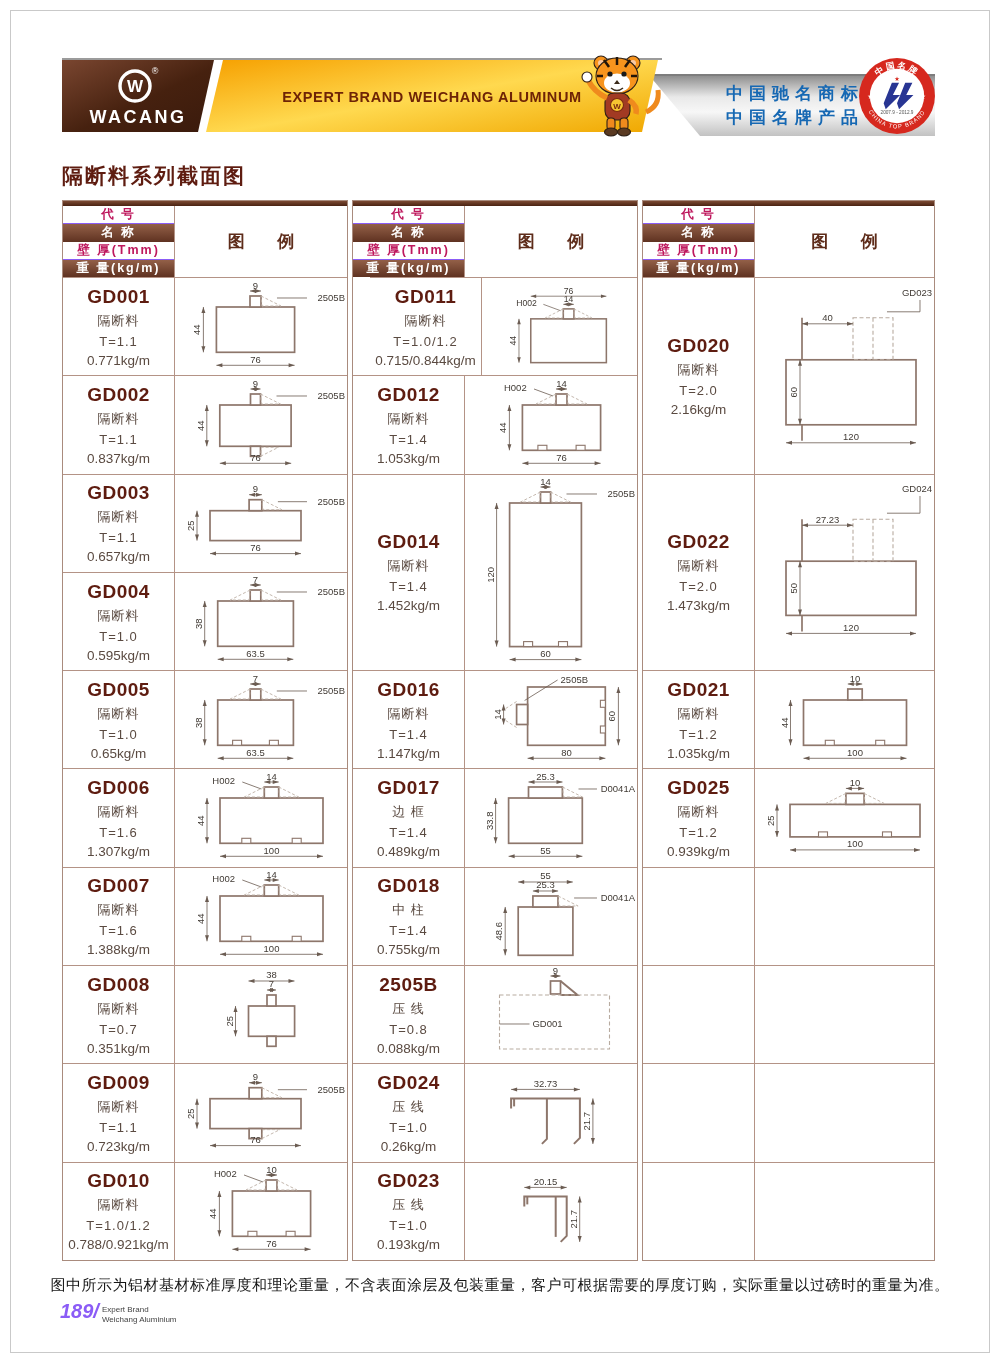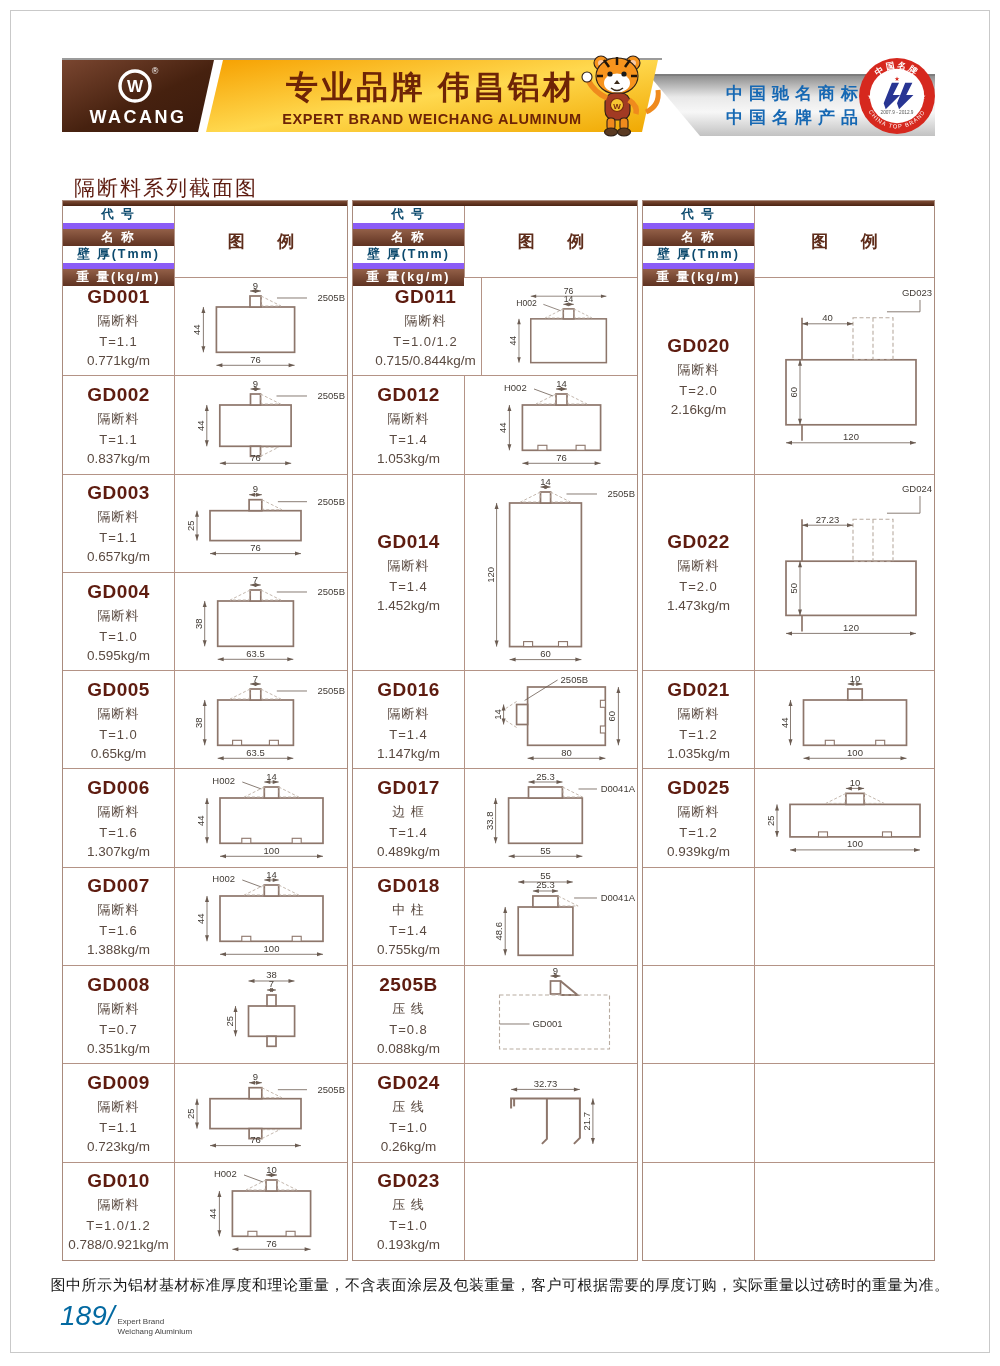--- a/index.html
+++ b/index.html
@@ -26,32 +26,32 @@
   .badge{position:absolute;left:795px;top:0;width:80px;height:80px;z-index:5}
   .tiger{position:absolute;left:512px;top:-6px;width:90px;height:96px;z-index:4}
   .wmark{width:48px;height:42px;margin-bottom:1px}
   .wname{color:#fff;font-weight:800;font-size:18px;letter-spacing:2.5px}
   .bt1{font-size:8.5px;font-weight:700;fill:#fff;letter-spacing:2px}
   .bt2{font-size:5.6px;fill:#fff;letter-spacing:1.1px}
   .bstar{font-size:7px;fill:#fff}
   .bd{font-size:4.6px;fill:#555}
 
   
-  #stitle{position:absolute;left:62px;top:162px;margin:12px;font-size:21px;font-weight:400;color:#5e1c10;letter-spacing:2px}
+  #stitle{position:absolute;left:62px;top:162px;margin:0;font-size:21px;font-weight:700;color:#5e1c10;letter-spacing:2px}
 
   
   .ptable{position:absolute;top:200px;background:#fff;border:1px solid #a98b7d;box-sizing:border-box}
   #t0{left:62px;width:286px}
   #t1{left:352px;width:286px}
   #t2{left:642px;width:293px}
   .tstrip{height:5px;background:linear-gradient(#7c4a33,#4a2212)}
   .thead{display:flex;height:71px}
   .thl{width:112px;border-right:1px solid #b49386;display:flex;flex-direction:column;box-sizing:border-box}
   .thr{flex:1;display:flex;align-items:center;justify-content:center;font-size:12.5px;font-weight:700;letter-spacing:2px;white-space:nowrap}
-  .thr-w{color:#0c4a6e;border-bottom:6px solid #8b5cf6}
+  .thr-w{color:#be185d;border-bottom:1px solid #8b5cf6}
   .thr-b{color:#fff;background:linear-gradient(#936048,#5f3221)}
   .thleg{flex:1;display:flex;align-items:center;justify-content:center;font-size:17px;font-weight:700;color:#5e2c1a;letter-spacing:14px;text-indent:14px}
   .prow{display:flex;border-top:1px solid #b49386;box-sizing:border-box}
   .pinfo{width:112px;border-right:1px solid #b49386;display:flex;flex-direction:column;align-items:center;justify-content:center;gap:4px;box-sizing:border-box}
   .pdraw{flex:1;display:flex;align-items:center;justify-content:center;overflow:hidden}
   .pcode{font-size:19px;font-weight:800;color:#5e1c10;letter-spacing:.5px}
   .pname,.pthick{font-size:13px;color:#5a4a41;letter-spacing:1px}
   .pweight{font-size:13.5px;color:#5a4a41}
 
   
@@ -62,22 +62,22 @@
   .pf{fill:#fff;stroke:#8d766b;stroke-width:1.7}
   .pf2{fill:#fff;stroke:#8d766b;stroke-width:1.1}
   .pf3{stroke:#8d766b;stroke-width:1.7}
   .wedge{fill:none;stroke:#bdb0a5;stroke-width:.9;stroke-dasharray:3 2}
   .dash{fill:none;stroke:#b8aba0;stroke-width:1.1;stroke-dasharray:4 2.5}
   .solid2{fill:none;stroke:#8d766b;stroke-width:2}
 
   
   #fnote{position:absolute;left:0;top:1276px;width:1000px;text-align:center;font-size:15px;color:#151515;letter-spacing:.5px}
   #pgno{position:absolute;left:60px;top:1300px;display:flex;align-items:flex-start}
-  .num{font-size:28px;font-weight:400;color:#0369a1;font-style:italic}
-  .plabels{display:flex;flex-direction:column;font-size:8px;color:#444;margin:17px 0 0 3px}
+  .num{font-size:20px;font-weight:700;color:#8b5cf6;font-style:italic}
+  .plabels{display:flex;flex-direction:column;font-size:8px;color:#444;margin:5px 0 0 3px}
   .plabels span{line-height:1.25}
 </style>
 </head>
 <body>
 
 <div id="page">
   <div id="frame"></div>
 
   <header id="hdr">
     <div class="topline"></div>
@@ -85,21 +85,20 @@
     <div class="hb brown">
       <svg class="wmark" viewBox="0 0 48 42">
         <circle cx="21" cy="22" r="15" fill="none" stroke="#fff" stroke-width="3.4"></circle>
         <text x="21" y="28" text-anchor="middle" font-size="17" font-weight="bold" fill="#fff">W</text>
         <text x="41" y="10" font-size="9" fill="#fff" text-anchor="middle">®</text>
       </svg>
       <div class="wname">WACANG</div>
     </div>
 
     <div class="hb gold">
-      <div class="gtitle">专业品牌  伟昌铝材</div>
       <div class="gsub">EXPERT BRAND WEICHANG ALUMINUM</div>
     </div>
 
     <svg class="tiger" viewBox="0 0 90 96">
       <g stroke="#2e2016" stroke-width="1.1">
         <path d="M72 62 Q86 56 84 40" fill="none" stroke="#ef8a1d" stroke-width="5"></path>
         <circle cx="27" cy="13" r="7" fill="#f7941d"></circle>
           <circle cx="59" cy="13" r="7" fill="#f7941d"></circle>
         <circle cx="27" cy="13" r="3" fill="#f9c9a3" stroke="none"></circle>
           <circle cx="59" cy="13" r="3" fill="#f9c9a3" stroke="none"></circle>
@@ -704,20 +703,35 @@
           </svg>
         </div>
       </div>
       <div class="prow" style="height: 98.3px;">
         <div class="pinfo">
           <div class="pcode">GD023</div>
           <div class="pname">压 线</div>
           <div class="pthick">T=1.0</div>
           <div class="pweight">0.193kg/m</div>
         </div>
+        <div class="pdraw">
+          <svg width="171" height="94.3" viewBox="0 0 171 94.3">
+            <line x1="58.3" y1="23.4" x2="100.7" y2="23.4" class="dim"></line>
+            <polygon points="58.3,23.4 64.3,25.4 64.3,21.4" class="dimf"></polygon>
+            <polygon points="100.7,23.4 94.7,21.4 94.7,25.4" class="dimf"></polygon>
+            <text x="79.5" y="20.9" text-anchor="middle" class="dt">20.15</text>
+            <line x1="113.7" y1="32.4" x2="113.7" y2="77.9" class="dim"></line>
+            <polygon points="113.7,32.4 115.7,38.4 111.7,38.4" class="dimf"></polygon>
+            <polygon points="113.7,77.9 111.7,71.9 115.7,71.9" class="dimf"></polygon>
+            <text transform="translate(110.7 55.2) rotate(-90)" text-anchor="middle" class="dt">21.7</text>
+            <path class="solid2" d="M 58.3 42.4 L 58.3 32.4 L 100.7 32.4 L 100.7 71.9 L 94.7 77.9"></path>
+            <path class="solid2" d="M 89.7 32.4 L 89.7 72.9"></path>
+            <path class="solid2" d="M 61.3 32.4 L 61.3 40.4"></path>
+          </svg>
+        </div>
       </div>
     </div>
   <div class="ptable" id="t2">
       <div class="tstrip"></div>
       <div class="thead">
         <div class="thl">
           <div class="thr thr-w">代 号</div>
           <div class="thr thr-b">名 称</div>
           <div class="thr thr-w">壁 厚(Tmm)</div>
           <div class="thr thr-b">重 量(kg/m)</div>

